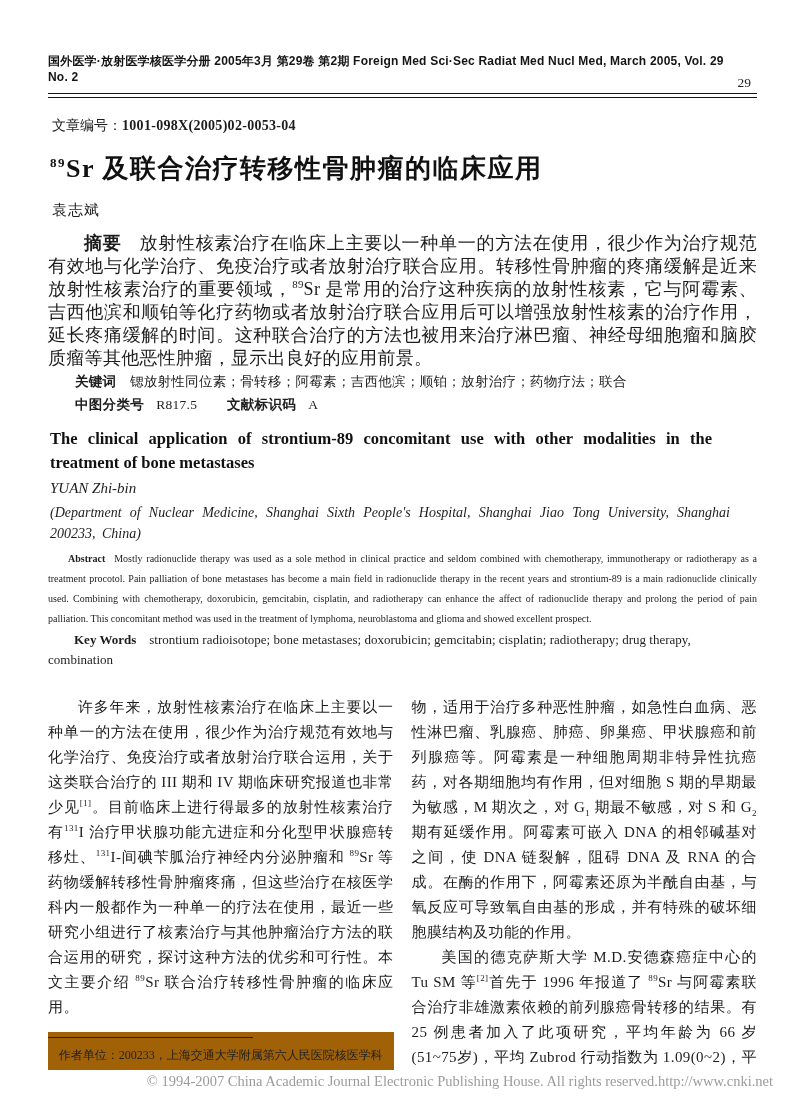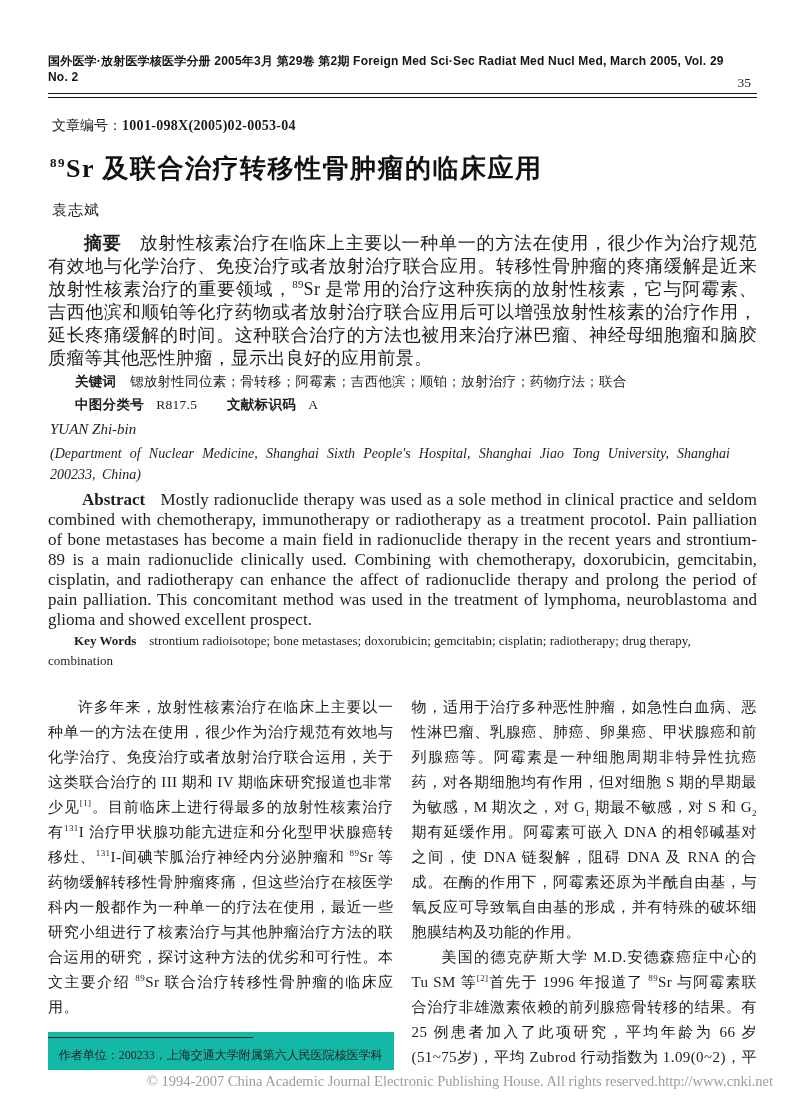--- a/index.html
+++ b/index.html
@@ -28,67 +28,68 @@
   .abs-cn .hei { margin-right:1em; }
   .kw-cn  { margin:0; font-size:13.5px; line-height:23px; text-indent:2em; letter-spacing:0.3px; }
   .kw-cn .hei { margin-right:1em; }
   .clc    { margin:0; font-size:13.5px; line-height:23px; text-indent:2em; letter-spacing:0.3px; }
   .clc .hei { margin-right:0.9em; }
   .clc .gap { margin-left:2.2em; }
   
   .title-en { margin:11px 0 0 2px; font-size:16.5px; line-height:24px; font-weight:700; max-width:662px; text-align:justify; color:#111; }
   .author-en { margin:5px 0 0 2px; font-size:15px; font-style:italic; }
   .affil-en  { margin:5px 0 0 2px; font-size:14px; line-height:21px; font-style:italic; max-width:680px; text-align:justify; word-spacing:3px; }
-  .abs-en { margin:5px 0 0; font-size:17px; line-height:20px; text-align:justify; text-indent:2em; }
+  .abs-en { margin:5px 0 0; font-size:10px; line-height:20px; text-align:justify; text-indent:2em; }
   .abs-en .b { font-weight:700; margin-right:0.9em; }
   .kw-en  { margin:1px 0 0; font-size:13px; line-height:20px; text-indent:2em; }
   .kw-en .b { font-weight:700; margin-right:1em;text-align:center; }
   
   .columns { position:absolute; left:48px; right:43px; top:678px; height:375px; display:flex; gap:18px; overflow:hidden; }
   .col { flex:1; font-size:15px; line-height:25px; text-align:justify; letter-spacing:0.4px; color:#1c1c1c; }
   .col.left { position:relative; }
   .body-p { margin:0; text-indent:2em; }
   .body-p.cont { text-indent:0; }
   .sec-h { margin:9px 0 6px; font-size:15px; font-weight:700; letter-spacing:0.5px;
            font-family:"Liberation Sans","DejaVu Sans",sans-serif; }
   .sec-h .sec-num { margin-right:0.8em; }
-  .footnote { position:absolute; left:0; right:0; bottom:0; background:#14b8a6; padding-top:5px; }
+  .footnote { position:absolute; left:0; right:0; bottom:0; background:#a16207; padding-top:5px; }
   .fn-rule { width:205px; border-top:1.5px solid #222; }
   .fn-text { margin:5px 0 2px; font-size:12px; text-align:center; letter-spacing:0; color:#222; }
   
   .footer { position:absolute; left:28px; right:27px; top:1056px; display:flex; justify-content:flex-end;
             font-size:14.5px; color:#9b9b9b; }
   sup { font-size:0.6em; line-height:0; }
   sub { font-size:0.6em; line-height:0; }
 </style>
 </head>
 <body>
 
 <div class="page">
 
   <div>
     <div class="header-row">
       <span class="journal-line">国外医学·放射医学核医学分册  2005年3月  第29卷  第2期  Foreign Med Sci·Sec Radiat Med Nucl Med, March  2005, Vol. 29 No. 2</span>
-      <span class="page-num">35</span>
+      <span class="page-num">29</span>
     </div>
     <div class="double-rule"></div>
   </div>
 
   <p class="article-no"><span>文章编号：</span><span class="val">1001-098X(2005)02-0053-04</span></p>
 
   <h1 class="title-cn"><sup>89</sup>Sr 及联合治疗转移性骨肿瘤的临床应用</h1>
 
   <p class="author-cn">袁志斌</p>
 
   <p class="abs-cn"><span class="hei">摘要</span><span>放射性核素治疗在临床上主要以一种单一的方法在使用，很少作为治疗规范有效地与化学治疗、免疫治疗或者放射治疗联合应用。转移性骨肿瘤的疼痛缓解是近来放射性核素治疗的重要领域，<sup>89</sup>Sr 是常用的治疗这种疾病的放射性核素，它与阿霉素、吉西他滨和顺铂等化疗药物或者放射治疗联合应用后可以增强放射性核素的治疗作用，延长疼痛缓解的时间。这种联合治疗的方法也被用来治疗淋巴瘤、神经母细胞瘤和脑胶质瘤等其他恶性肿瘤，显示出良好的应用前景。</span></p>
 
   <p class="kw-cn"><span class="hei">关键词</span><span>锶放射性同位素；骨转移；阿霉素；吉西他滨；顺铂；放射治疗；药物疗法；联合</span></p>
 
   <p class="clc"><span class="hei">中图分类号</span><span>R817.5</span><span class="hei gap">文献标识码</span><span>A</span></p>
 
+  <h2 class="title-en">The clinical application of strontium-89 concomitant use with other modalities in the treatment of bone metastases</h2>
 
   <p class="author-en">YUAN Zhi-bin</p>
 
   <p class="affil-en">(Department of Nuclear Medicine, Shanghai Sixth People's Hospital, Shanghai Jiao Tong University, Shanghai 200233, China)</p>
 
   <p class="abs-en"><span class="b">Abstract</span><span>Mostly radionuclide therapy was used as a sole method in clinical practice and seldom combined with chemotherapy, immunotherapy or radiotherapy as a treatment procotol. Pain palliation of bone metastases has become a main field in radionuclide therapy in the recent years and strontium-89 is a main radionuclide clinically used. Combining with chemotherapy, doxorubicin, gemcitabin, cisplatin, and radiotherapy can enhance the affect of radionuclide therapy and prolong the period of pain palliation. This concomitant method was used in the treatment of lymphoma, neuroblastoma and glioma and showed excellent prospect.</span></p>
 
   <p class="kw-en"><span class="b">Key Words</span><span>strontium radioisotope; bone metastases; doxorubicin; gemcitabin; cisplatin; radiotherapy; drug therapy, combination</span></p>
 
   <div class="columns">

